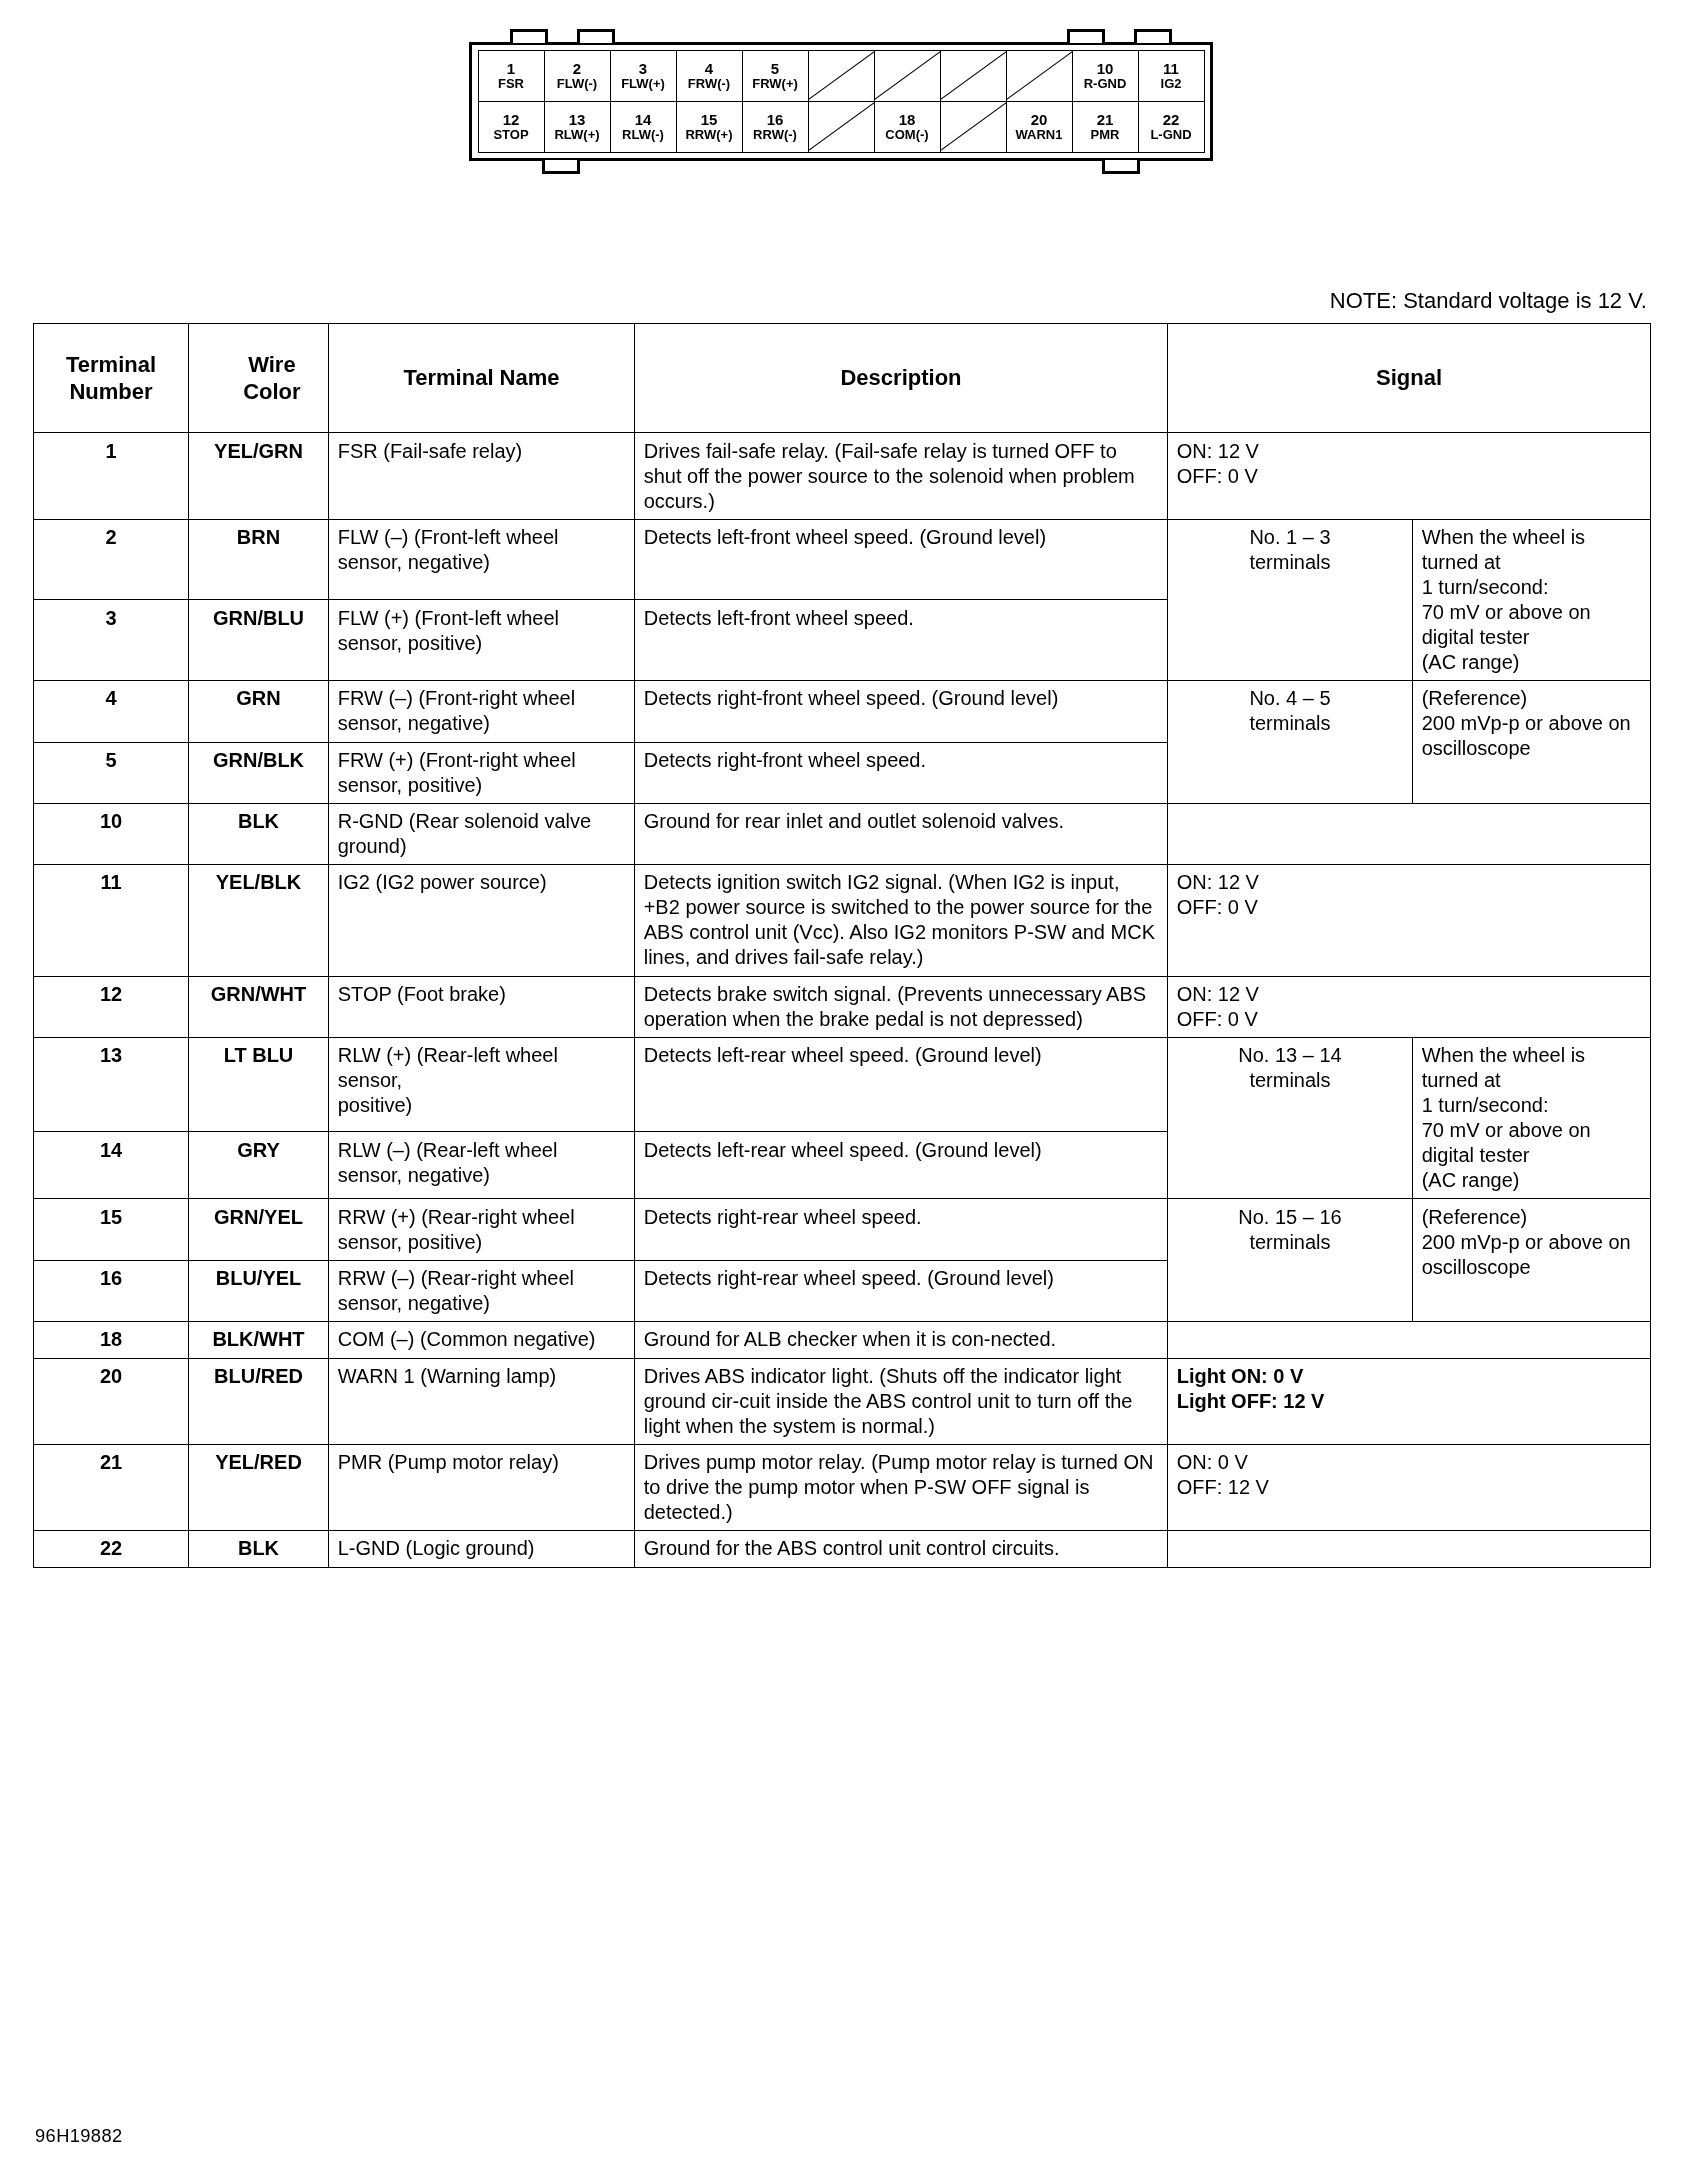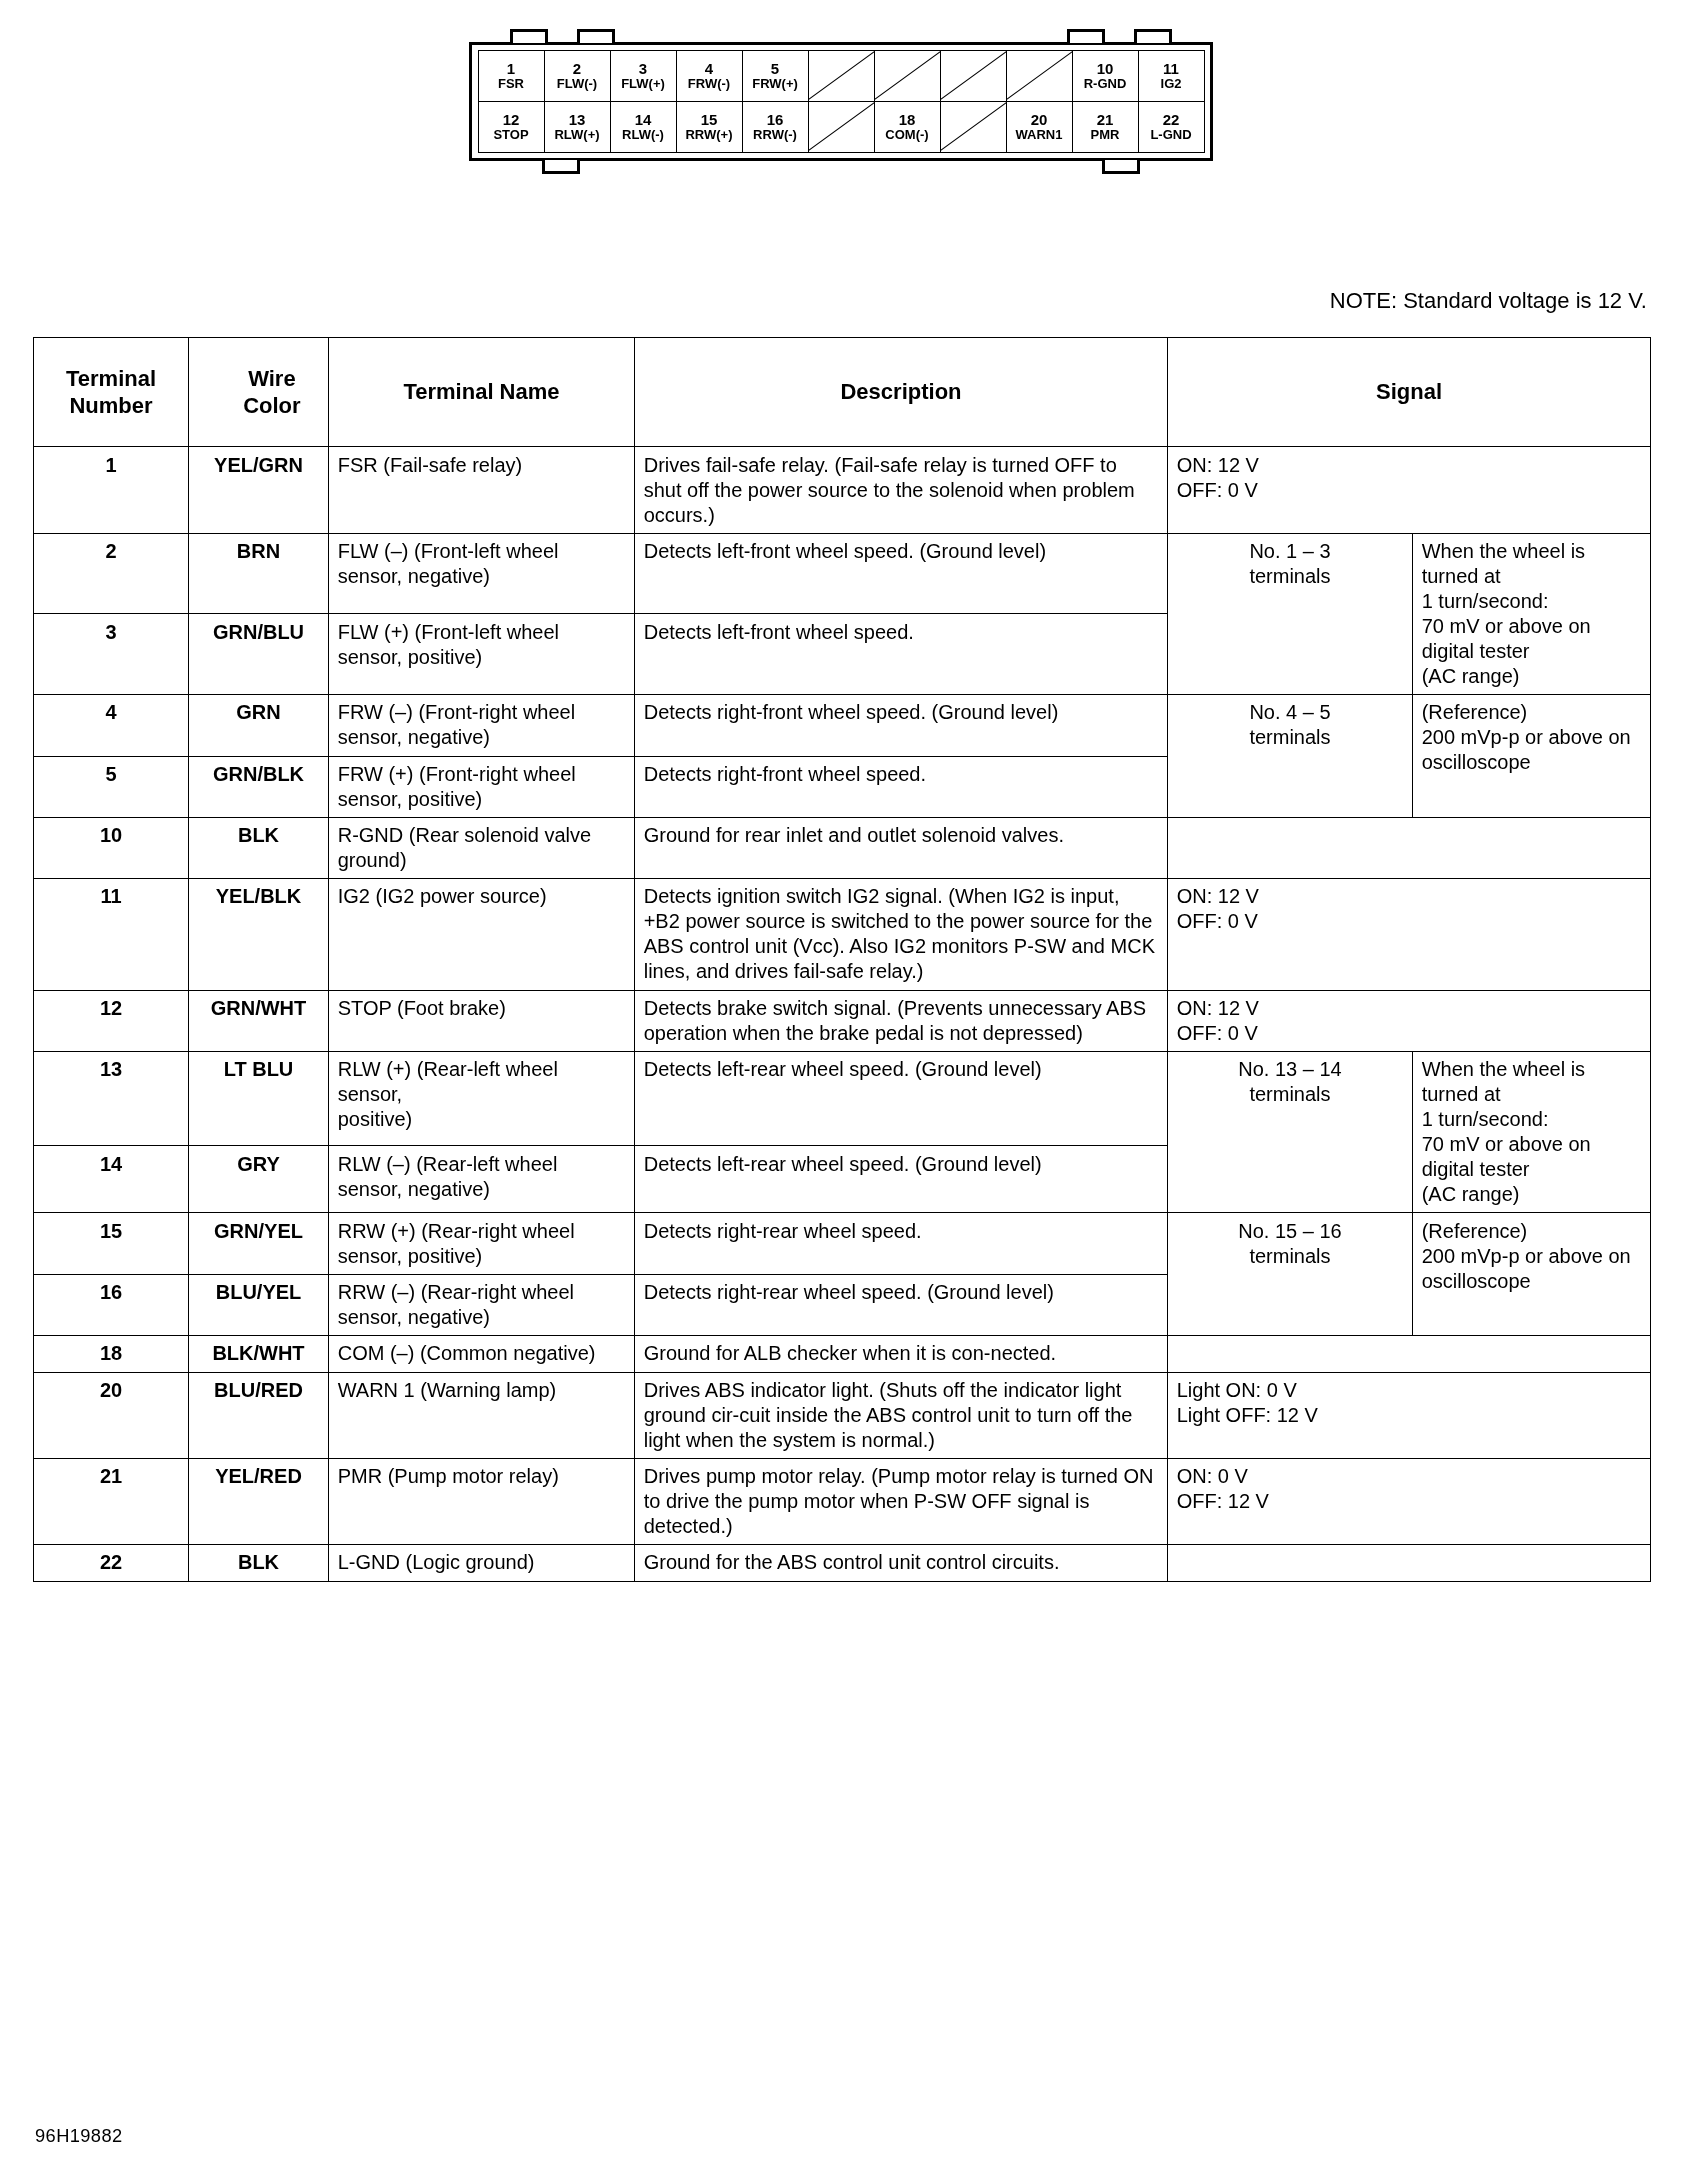--- a/index.html
+++ b/index.html
@@ -98,21 +98,21 @@
     right: 35px;
     top: 288px;
     font-size: 22px;
     white-space: nowrap;
   }
 
   
   .main-table-wrap {
     position: absolute;
     left: 33px;
-    top: 337px;
+    top: 323px;
     width: 1620px;
   }
   table.main {
     border-collapse: collapse;
     width: 1616px;
     table-layout: fixed;
   }
   table.main th, table.main td {
     border: 1.7px solid #000;
     vertical-align: top;
@@ -413,21 +413,21 @@
           <td class="desc">Ground for ALB checker when it is con-nected.</td>
           <td class="sig nowrapline" colspan="2" style="white-space: pre-line;"></td>
         </tr>
 
         <tr>
           <td class="term">20</td>
           <td class="color">BLU/RED</td>
           <td class="tname">WARN 1 (Warning lamp)</td>
           <td class="desc">Drives ABS indicator light.
 (Shuts off the indicator light ground cir-cuit inside the ABS control unit to turn off the light when the system is normal.)</td>
-          <td class="sig nowrapline" colspan="2" style="white-space: pre-line;">Light ON:   0 V
+          <td class="sig nowrapline" colspan="2" style="white-space: pre-line; font-weight: bold;">Light ON:   0 V
 Light OFF: 12 V</td>
         </tr>
 
         <tr>
           <td class="term">21</td>
           <td class="color">YEL/RED</td>
           <td class="tname">PMR (Pump motor relay)</td>
           <td class="desc">Drives pump motor relay.
 (Pump motor relay is turned ON to drive the pump motor when P-SW OFF signal is detected.)</td>
           <td class="sig nowrapline" colspan="2" style="white-space: pre-line;">ON:   0 V

